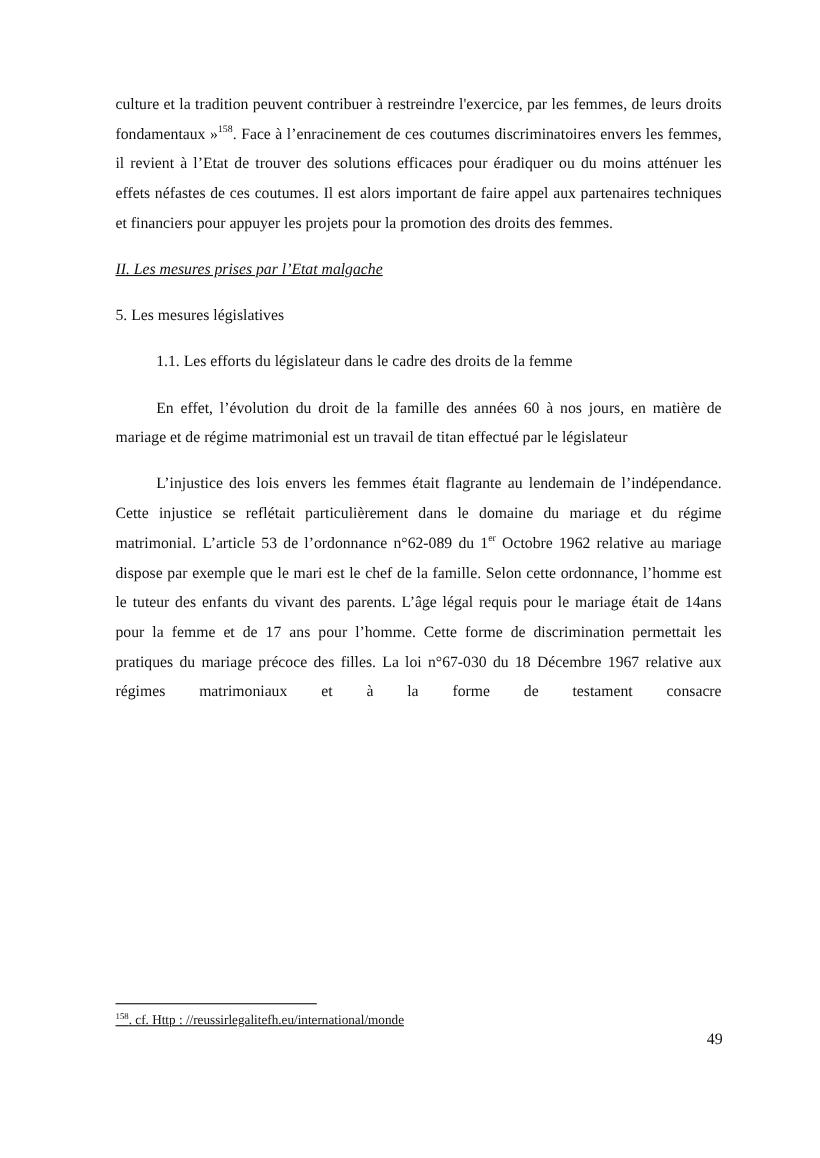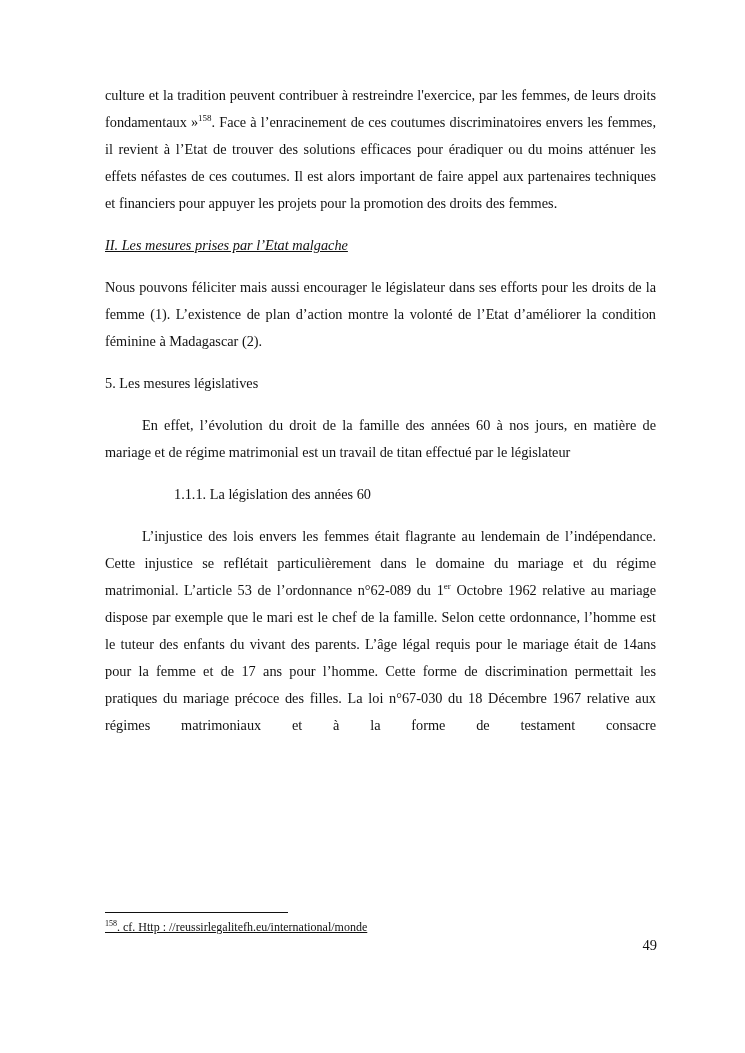--- a/index.html
+++ b/index.html
@@ -84,29 +84,28 @@
 <body>
 
 <div class="page">
 
   <div class="content">
 
     <p class="para"><span>culture et la tradition peuvent contribuer à restreindre l'exercice, par les femmes, de leurs droits fondamentaux »</span><sup>158</sup><span>.  Face à l’enracinement de ces coutumes discriminatoires envers les femmes, il revient à l’Etat de trouver des solutions efficaces pour éradiquer ou du moins atténuer les effets néfastes de ces coutumes. Il est alors important de faire appel aux partenaires techniques et financiers pour appuyer les projets pour la promotion des droits des femmes.</span></p>
 
     <h2 class="heading-underline">II. Les mesures prises par l’Etat malgache</h2>
 
-    <p class="para">Nous pouvons féliciter mais aussi encourager le législateur dans ses efforts pour les droits de la femme (1). L’existence de plan d’action montre la volonté de l’Etat d’améliorer la condition féminine à Madagascar (2).</p>
 
     <h3>5. Les mesures législatives</h3>
 
 
+    <h3 class="heading-l2">1.1. Les efforts du législateur dans le cadre des droits de la femme</h3>
 
     <p class="para para-indent">En effet, l’évolution du droit de la famille des années 60 à nos jours, en matière de mariage et de régime matrimonial est un travail de titan effectué par le législateur</p>
 
-    <h3 class="heading-l3">1.1.1. La législation des années 60</h3>
 
     <p class="para para-indent justify-last"><span>L’injustice des lois envers les femmes était flagrante au lendemain de l’indépendance. Cette injustice se reflétait particulièrement dans le domaine du mariage et du régime matrimonial. L’article 53 de l’ordonnance n°62-089 du 1</span><sup>er</sup><span> Octobre 1962 relative au mariage dispose par exemple que le mari est le chef de la famille. Selon cette ordonnance, l’homme est le tuteur des enfants du vivant des parents. L’âge légal requis pour le mariage était de 14ans pour la femme et de 17 ans pour l’homme. Cette forme de discrimination permettait les pratiques du mariage précoce des filles. La loi n°67-030 du 18 Décembre 1967 relative aux régimes matrimoniaux et à la forme de testament consacre</span></p>
 
   </div>
 
   <div class="footnote">
     <div class="footnote-rule"></div>
     <div><sup>158</sup><span>. cf.  Http : //reussirlegalitefh.eu/international/monde</span></div>
   </div>
 

